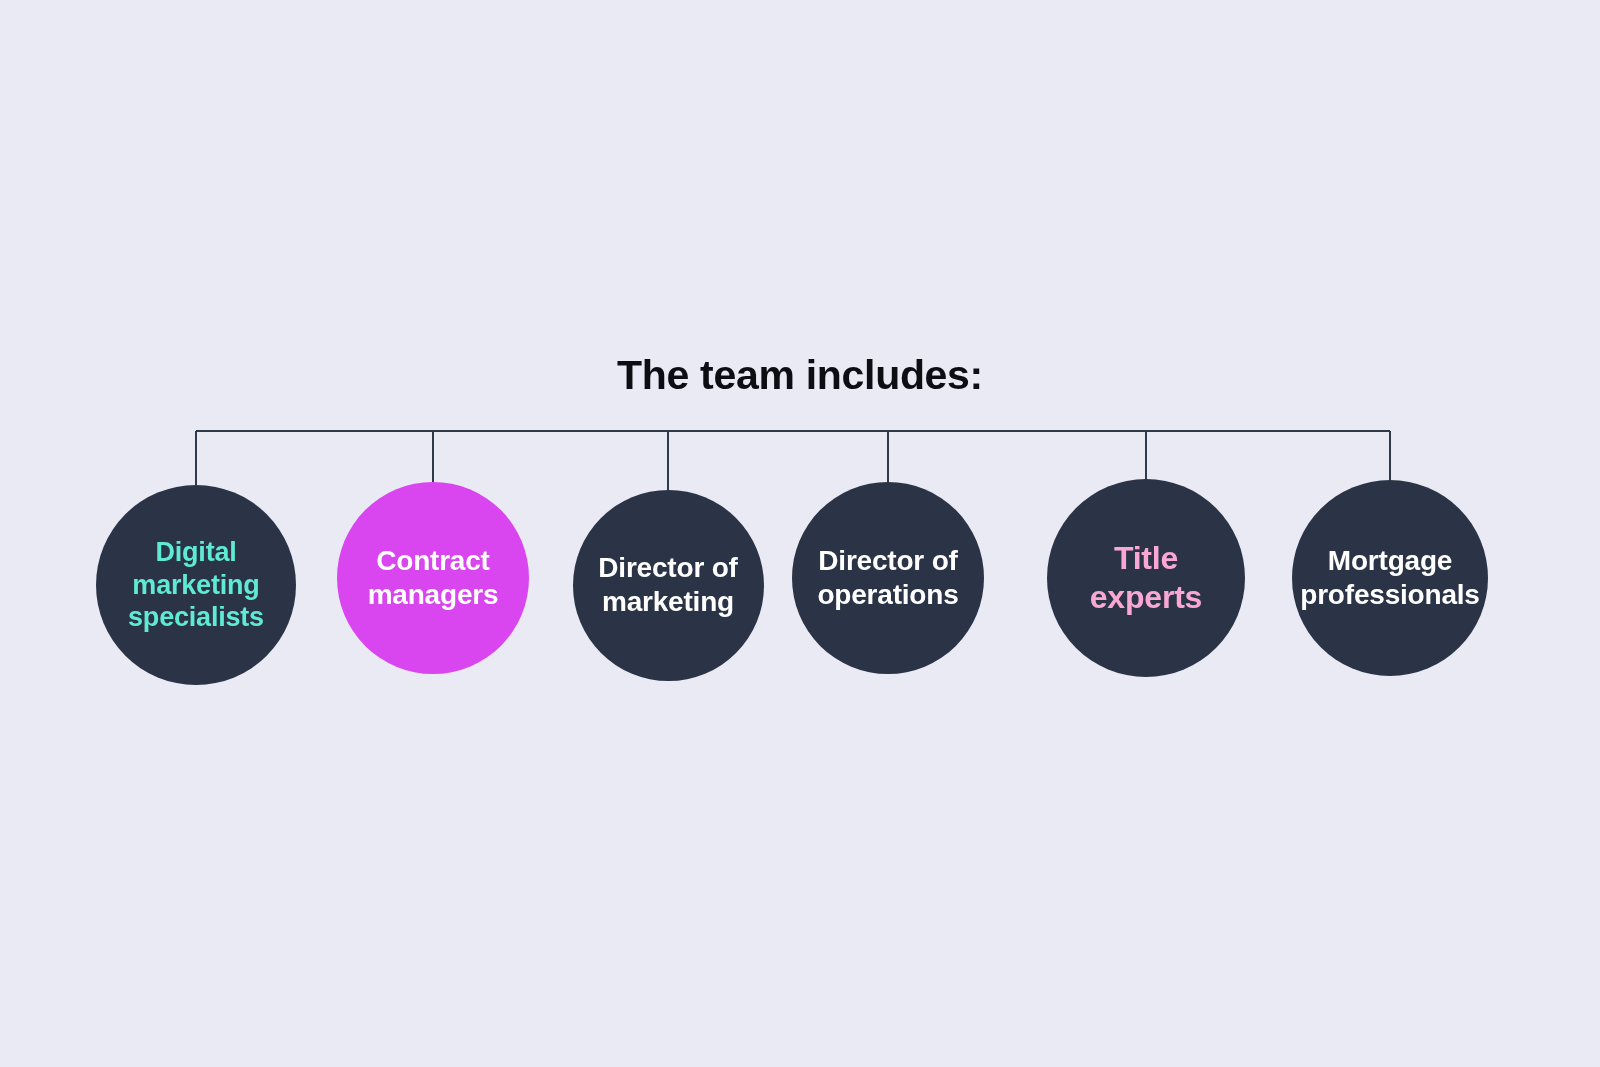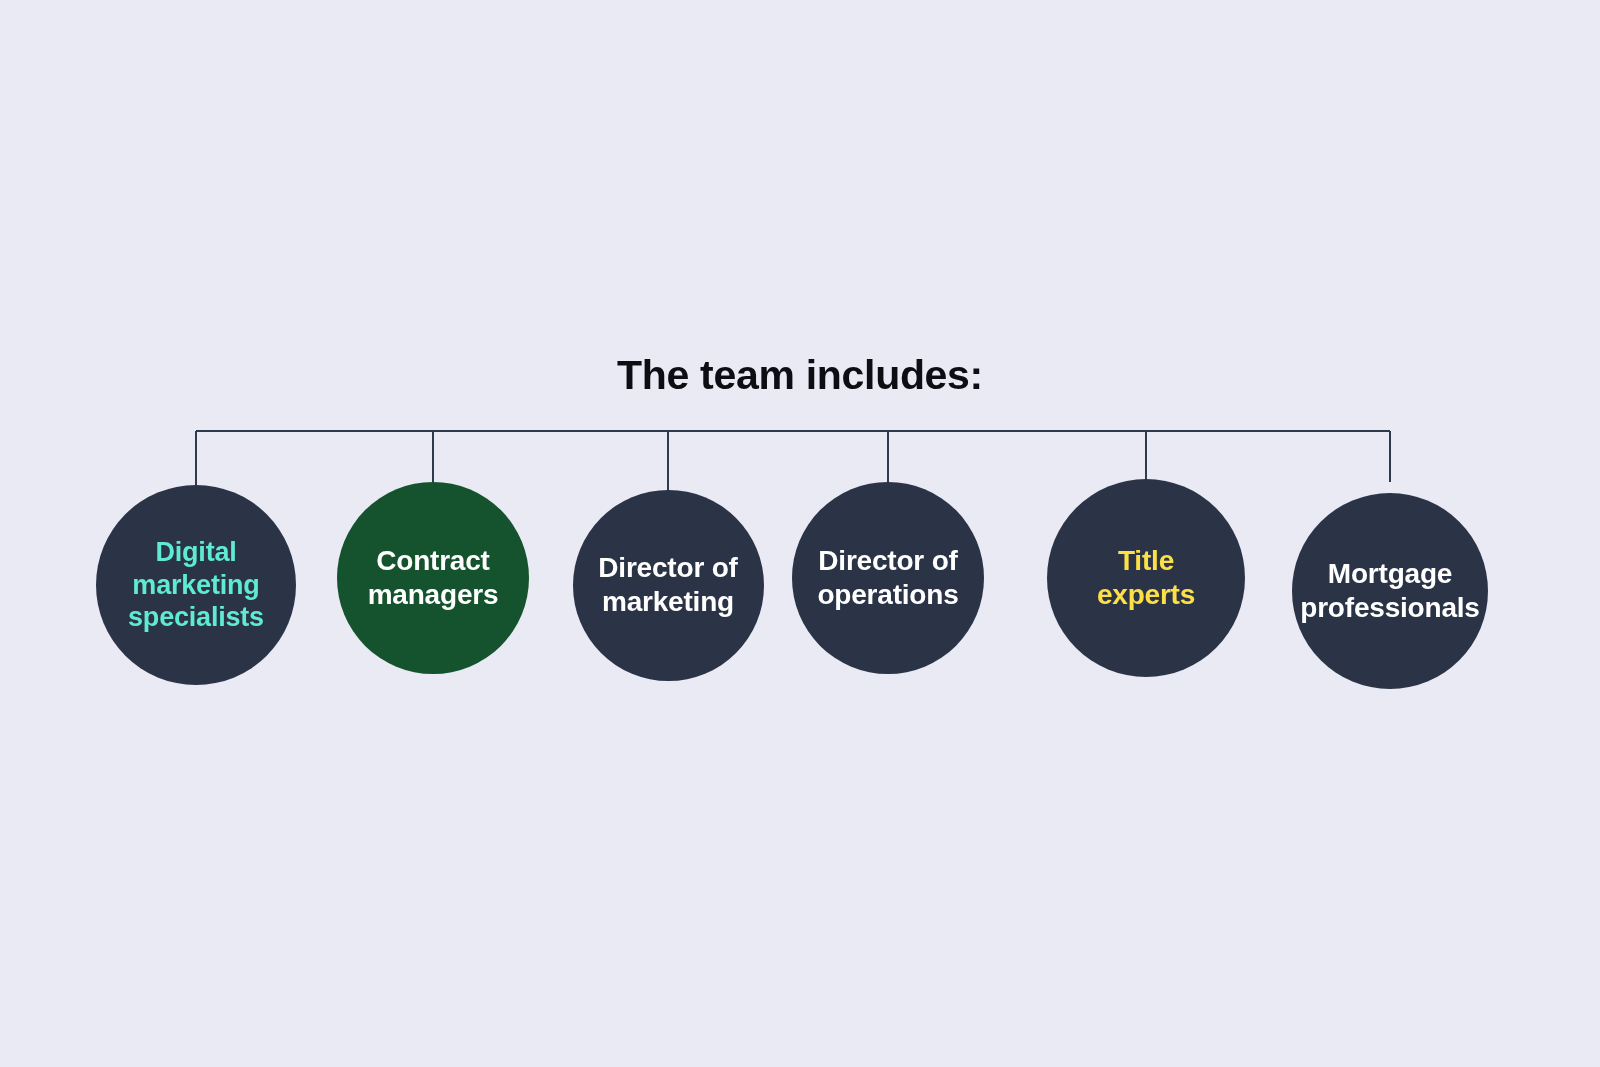--- a/index.html
+++ b/index.html
@@ -84,35 +84,35 @@
         <line x1="1390" y1="431" x2="1390" y2="482" stroke="#2f3a4d" stroke-width="2"></line>
       </g>
   </svg>
 
   <div id="nodes-layer">
       <div class="node" style="width: 200px; height: 200px; left: 96px; top: 485px; background: rgb(43, 52, 70);">
         <div class="node-label" style="font-size: 27px; color: #5eead4;">Digital
 marketing
 specialists</div>
       </div>
-      <div class="node" style="width: 192px; height: 192px; left: 337px; top: 482px; background: #14532d;">
+      <div class="node" style="width: 192px; height: 192px; left: 337px; top: 482px; background: #d946ef;">
         <div class="node-label" style="font-size: 28px; color: rgb(255, 255, 255);">Contract
 managers</div>
       </div>
       <div class="node" style="width: 191px; height: 191px; left: 572.5px; top: 489.5px; background: rgb(43, 52, 70);">
         <div class="node-label" style="font-size: 28px; color: rgb(255, 255, 255);">Director of
 marketing</div>
       </div>
       <div class="node" style="width: 192px; height: 192px; left: 792px; top: 482px; background: rgb(43, 52, 70);">
         <div class="node-label" style="font-size: 28px; color: rgb(255, 255, 255);">Director of
 operations</div>
       </div>
       <div class="node" style="width: 198px; height: 198px; left: 1047px; top: 479px; background: rgb(43, 52, 70);">
-        <div class="node-label" style="font-size: 28px; color: #fde047;">Title
+        <div class="node-label" style="font-size: 32px; color: #f9a8d4;">Title
 experts</div>
       </div>
-      <div class="node" style="width: 196px; height: 196px; left: 1292px; top: 493px; background: rgb(43, 52, 70);">
+      <div class="node" style="width: 196px; height: 196px; left: 1292px; top: 480px; background: rgb(43, 52, 70);">
         <div class="node-label" style="font-size: 28px; color: rgb(255, 255, 255);">Mortgage
 professionals</div>
       </div>
     </div>
 
 </div>
 
 </body></html>

